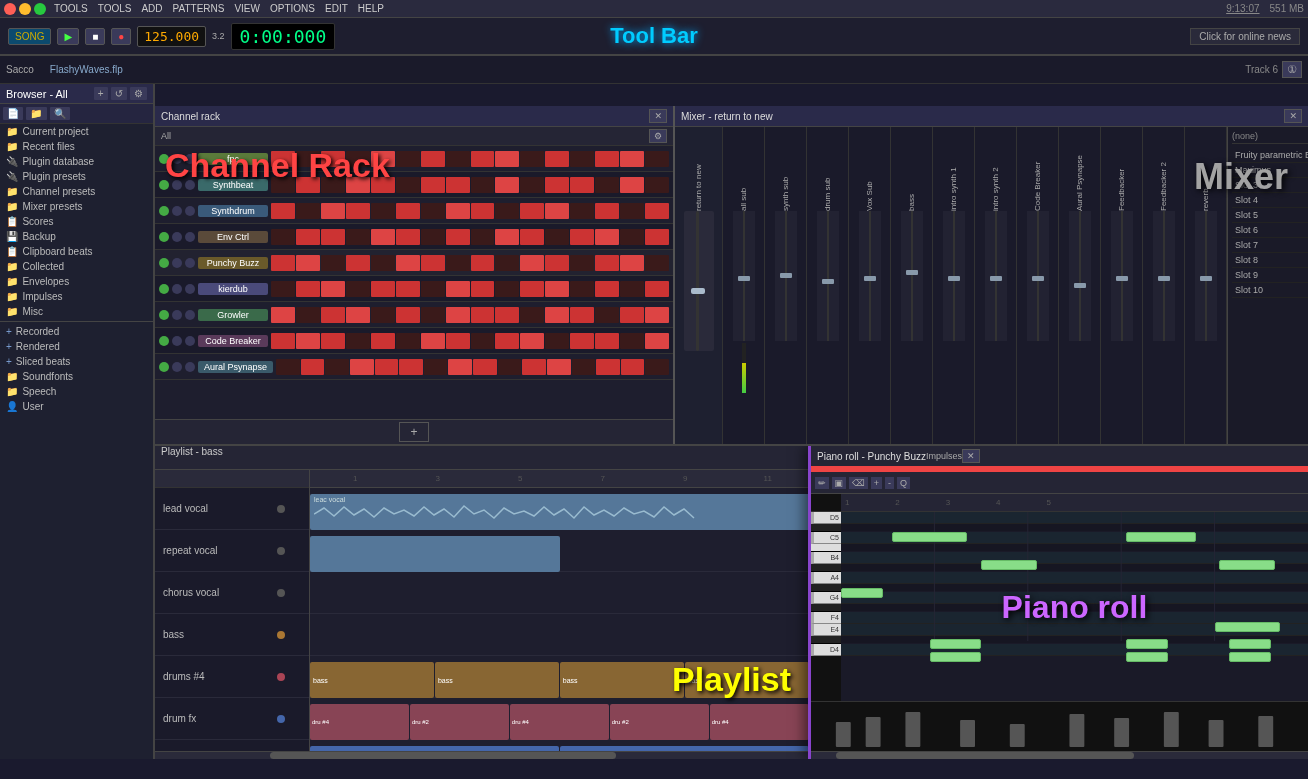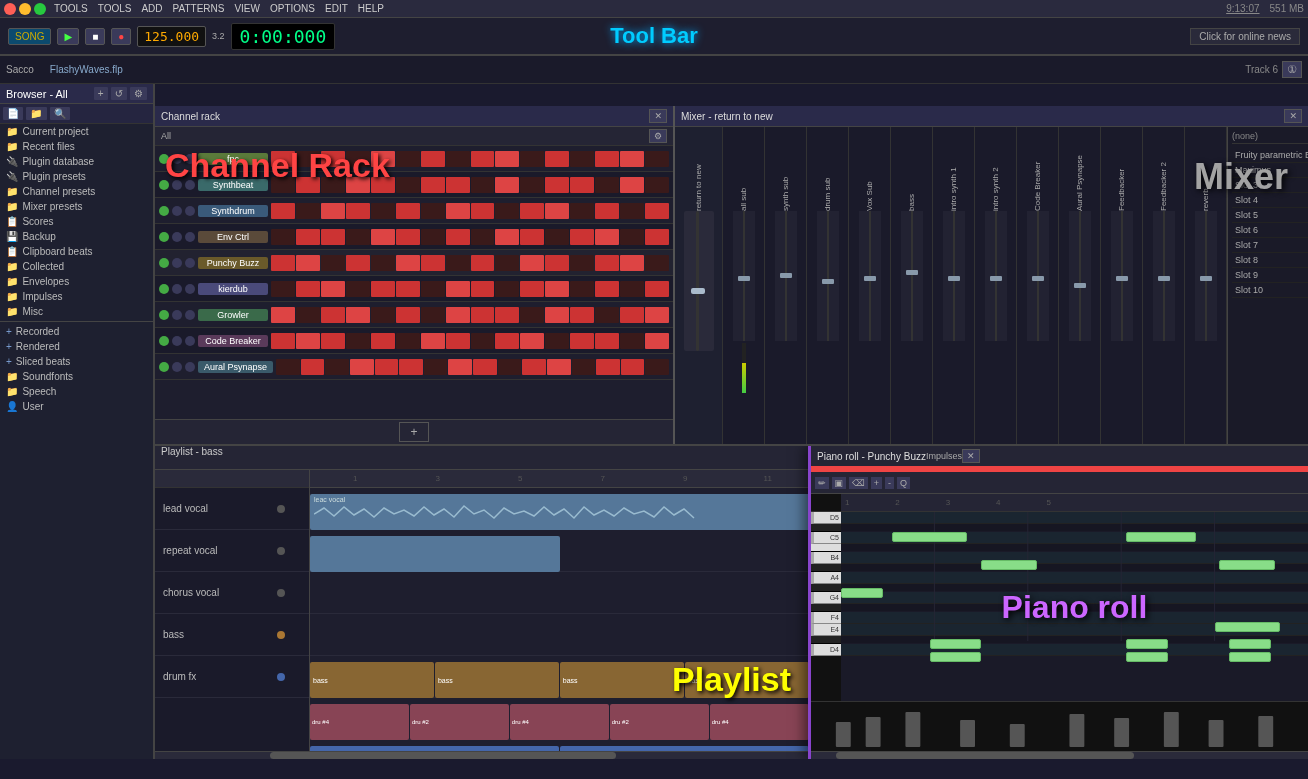--- a/index.html
+++ b/index.html
@@ -1152,20 +1152,24 @@
               <span>repeat vocal</span>
               <span class="track-dot"></span>
             </div>
             <div class="playlist-track-label">
               <span>chorus vocal</span>
               <span class="track-dot"></span>
             </div>
             <div class="playlist-track-label">
               <span>bass</span>
               <span class="track-dot" style="background:#aa7733;"></span>
+            </div>
+            <div class="playlist-track-label">
+              <span>drums #4</span>
+              <span class="track-dot" style="background:#aa4455;"></span>
             </div>
             <div class="playlist-track-label">
               <span>drum fx</span>
               <span class="track-dot" style="background:#4466aa;"></span>
             </div>
           </div>
 
           <div class="playlist-timeline">
 
             <div class="timeline-ruler">

